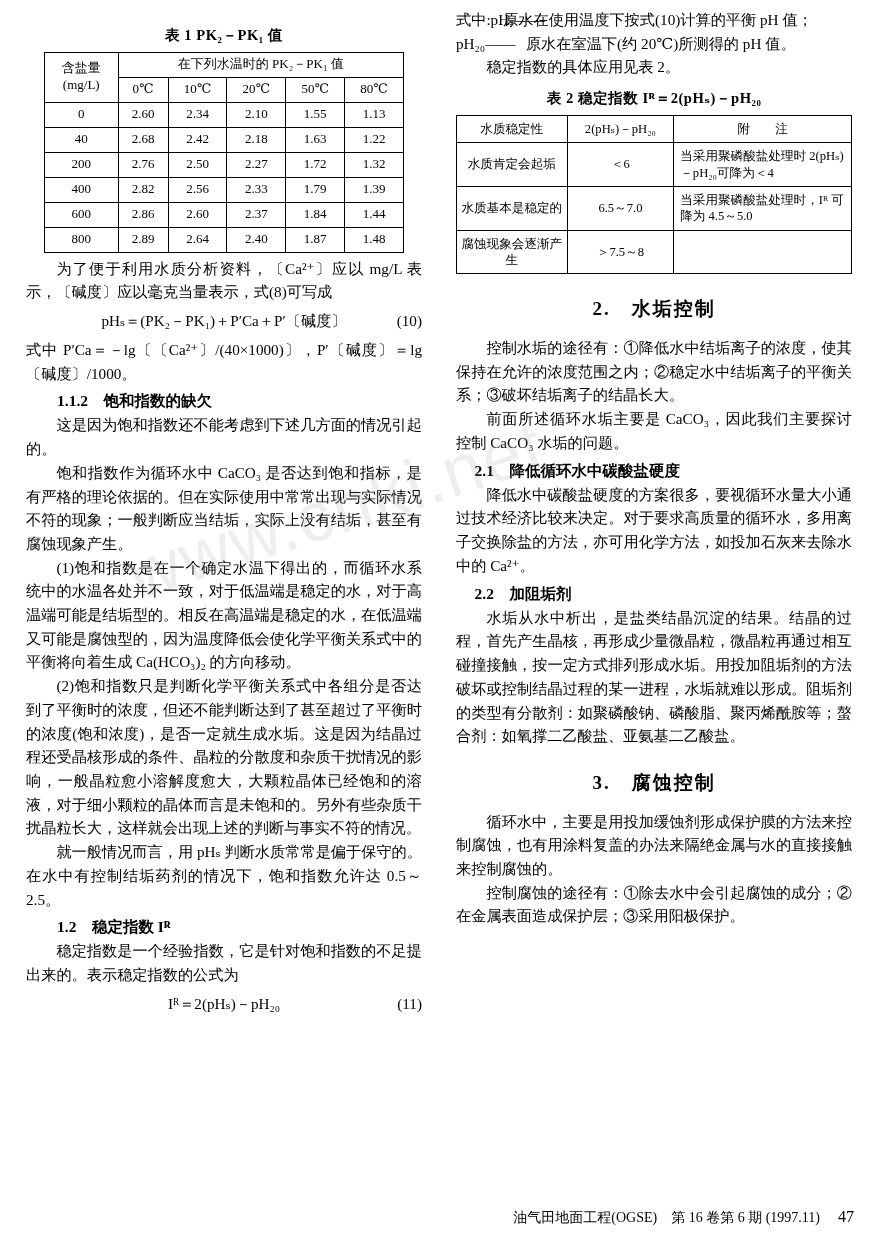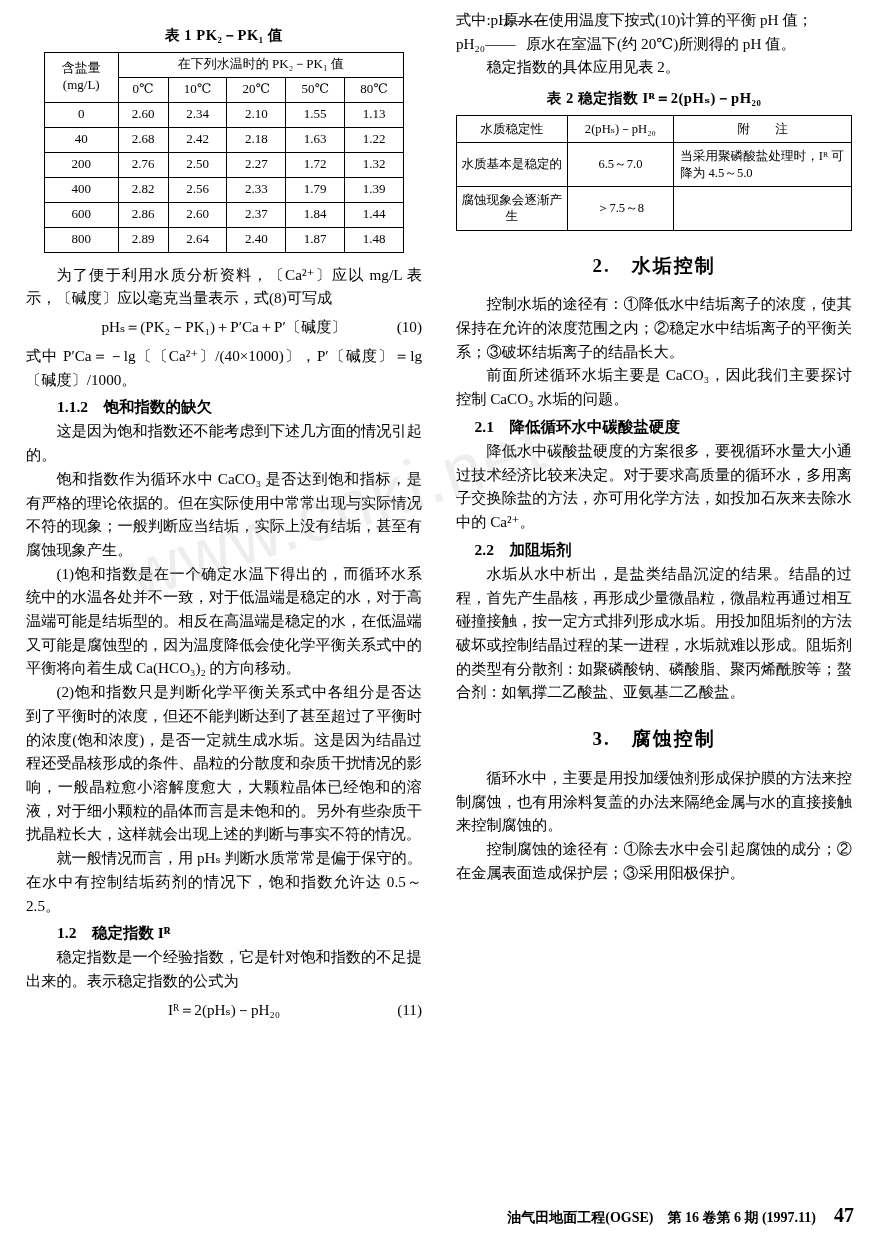--- a/index.html
+++ b/index.html
@@ -58,21 +58,21 @@
     text-align: center;
   }
   table.grid td, table.grid th {
     border: 1px solid #000;
     padding: 3px 2px;
     font-weight: normal;
     line-height: 1.3;
   }
   table.grid .num { font-family: "Liberation Serif", serif; }
 
-  .t1wrap { width: 360px; margin: 0 auto 10px auto; }
+  .t1wrap { width: 360px; margin: 0 auto 4px auto; }
   .t1wrap table.grid td { height: 18px; }
 
   .t2wrap { width: 100%; margin: 2px auto 16px auto; }
   .t2wrap table.grid td {
     padding: 5px 3px;
     font-size: 12.6px;
   }
   .t2wrap table.grid td.note { text-align: left; padding-left: 6px; }
 
   h2.sec {
@@ -122,24 +122,24 @@
 
   .footer {
     position: absolute;
     left: 17px;
     right: 26px;
     bottom: 14px;
     display: flex;
     align-items: baseline;
     justify-content: flex-end;
     font-size: 14px;
-    font-weight: bold;
+    font-weight: normal;
   }
   .footer .cite { margin-right: 18px; }
-  .footer .pageno { font-size: 20px; }
+  .footer .pageno { font-size: 16px; }
 
   .watermark {
     position: absolute;
     left: 120px;
     top: 470px;
     font-size: 70px;
     color: rgba(150,150,150,0.16);
     transform: rotate(-18deg);
     font-family: "Liberation Sans", sans-serif;
     letter-spacing: 2px;
@@ -273,20 +273,25 @@
 
       <div class="t2wrap">
         <table class="grid">
           <tbody>
               <tr>
             <td style="width:28%">水质稳定性</td>
             <td style="width:27%">2(pHₛ)－pH₂₀</td>
             <td style="width:45%">附　　注</td>
           </tr>
           <tr>
+            <td>水质肯定会起垢</td>
+            <td>＜6</td>
+            <td class="note">当采用聚磷酸盐处理时 2(pHₛ)－pH₂₀可降为＜4</td>
+          </tr>
+          <tr>
             <td>水质基本是稳定的</td>
             <td>6.5～7.0</td>
             <td class="note">当采用聚磷酸盐处理时，Iᴿ 可降为 4.5～5.0</td>
           </tr>
           <tr>
             <td>腐蚀现象会逐渐产生</td>
             <td>＞7.5～8</td>
             <td class="note"></td>
           </tr>
         </tbody>

